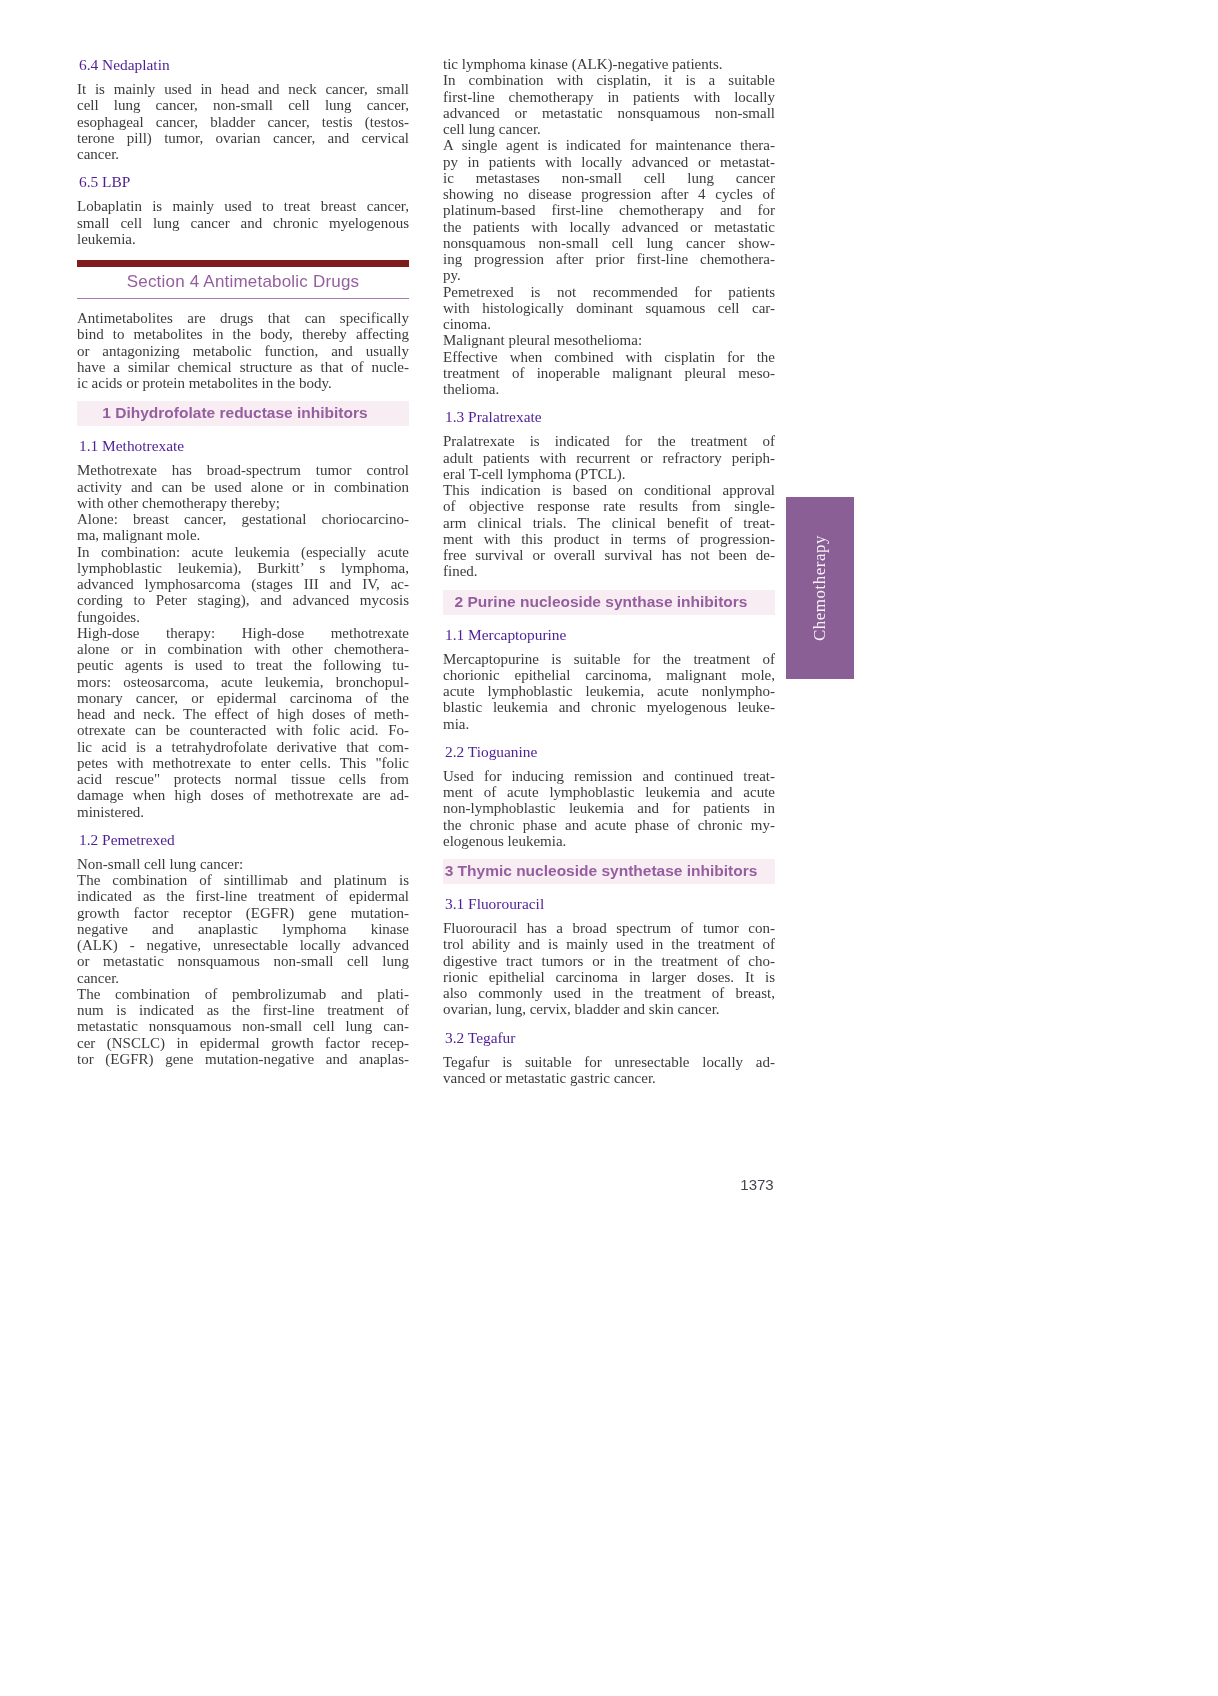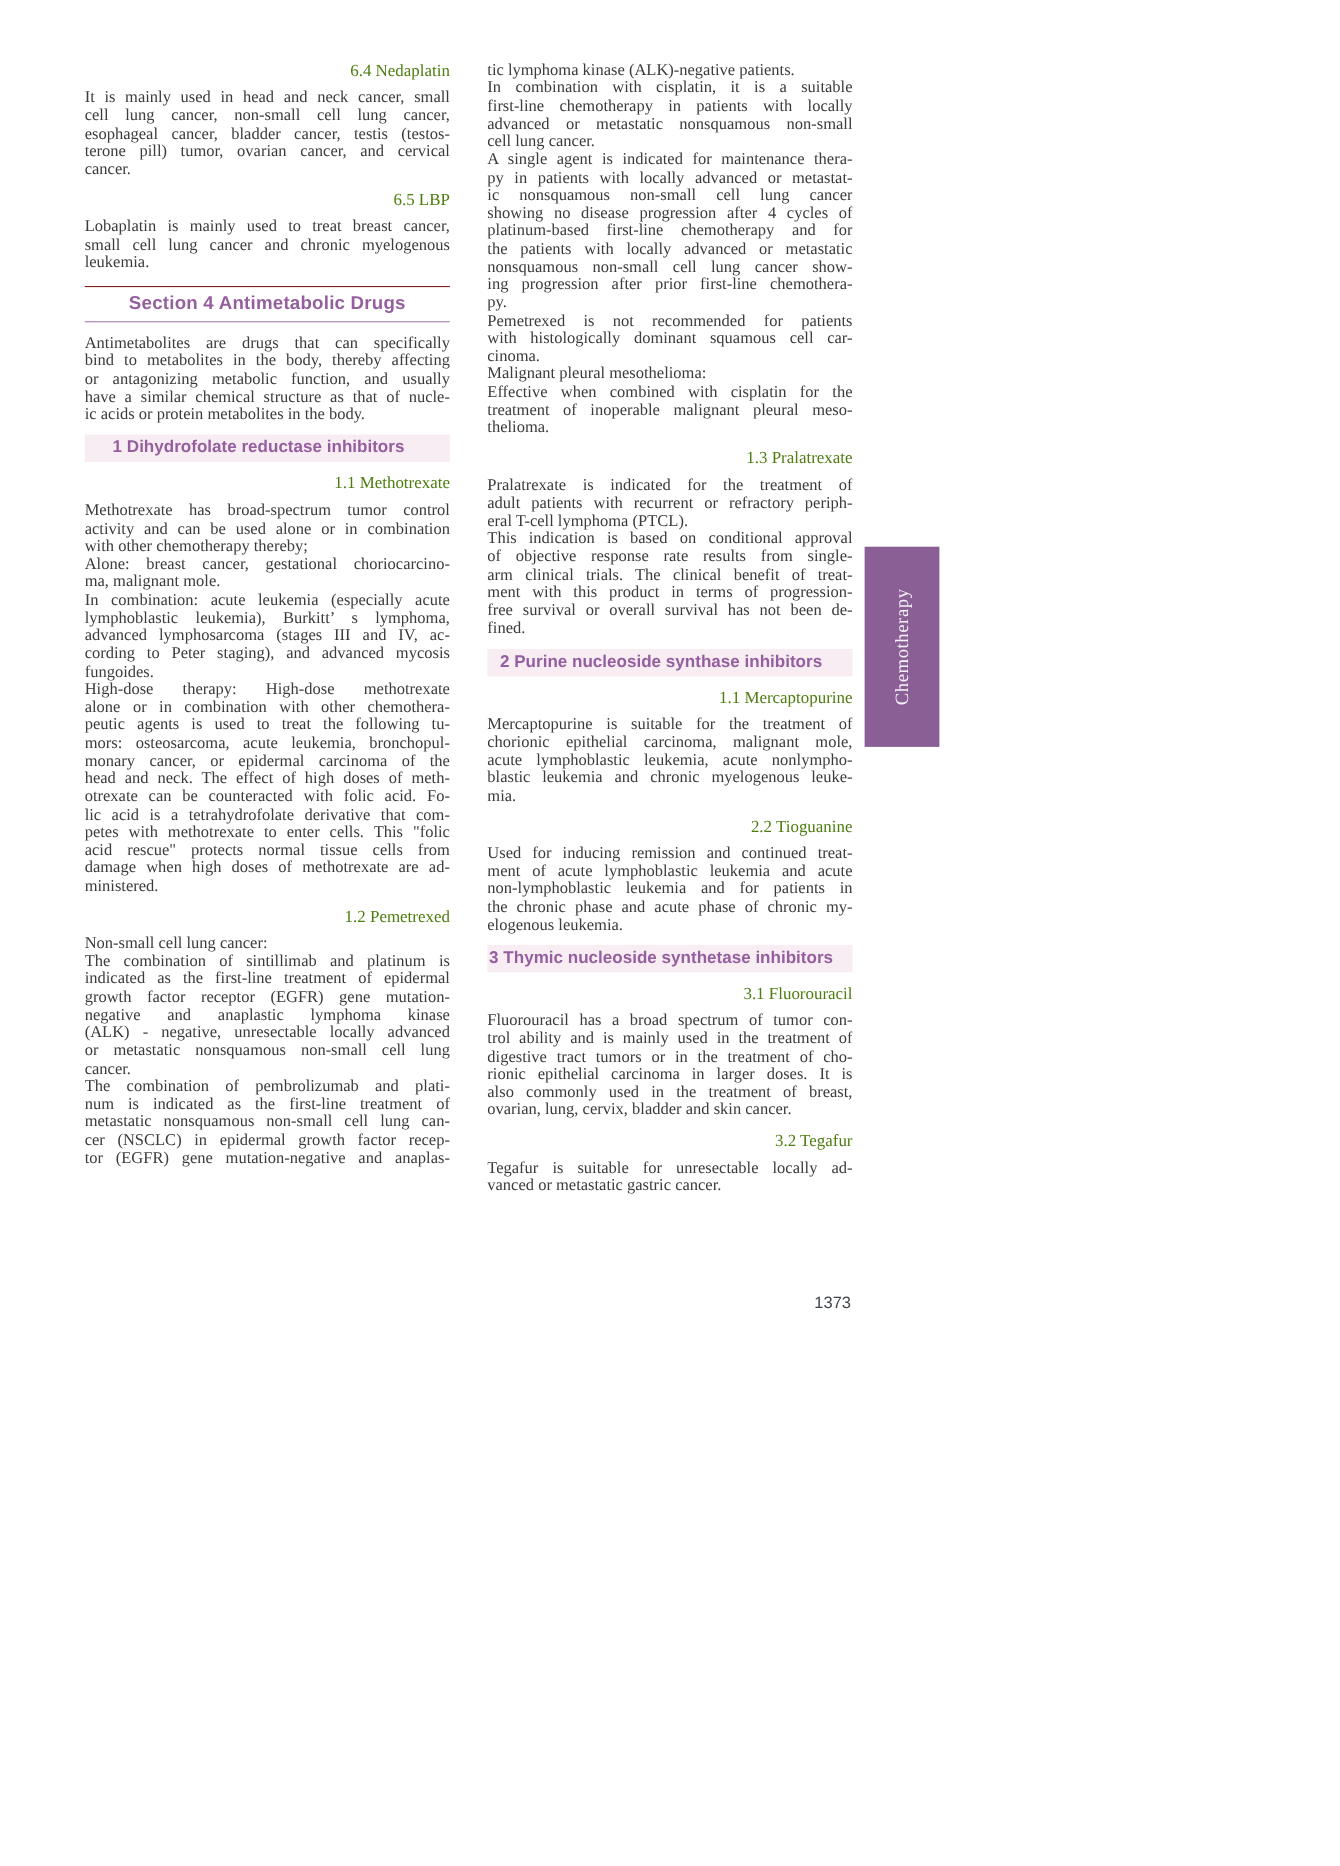--- a/index.html
+++ b/index.html
@@ -9,33 +9,33 @@
   }
   .content {
     position:absolute; left:77px; top:56px; width:698px;
     display:flex; gap:34px;
   }
   .col { width:332px; }
   .col > :first-child { margin-top:0; }
 
   .drug-h {
     font-family:"Liberation Serif", serif; font-size:15.4px; line-height:18px;
-    color:#4d7c0f; margin:11px 0 7px 12px; text-align:right;
+    color:#4c1d95; margin:11px 0 7px 2px; text-align:left;
   }
   .para { margin:0; }
   .line {
     font-size:15px; line-height:16.25px; height:16.25px;
     text-align:justify; text-align-last:justify; overflow:hidden;
   }
   .line.end { text-align-last:left; }
 
   .sec-title {
     margin:13px 0 11px 0; padding:5px 0 6px 0;
-    border-top:1px solid #7f1d1d; border-bottom:1px solid #a87bae;
-    font-family:"Liberation Sans", sans-serif; font-weight:bold;
+    border-top:7px solid #7f1d1d; border-bottom:1px solid #a87bae;
+    font-family:"Liberation Sans", sans-serif; font-weight:normal;
     font-size:17px; color:#955e9e; text-align:center; letter-spacing:.2px;
   }
   .band {
     margin:10px 0 9px 0; padding:3px 16px 4px 0;
     background:#f9edf4;
     font-family:"Liberation Sans", sans-serif; font-weight:bold;
     font-size:15.5px; color:#955e9e; text-align:center;
   }
 
   .side-tab {
@@ -142,21 +142,21 @@
         </div>
         <div class="para">
           <div class="line">In combination with cisplatin, it is a suitable</div>
           <div class="line">first-line chemotherapy in patients with locally</div>
           <div class="line">advanced or metastatic nonsquamous non-small</div>
           <div class="line end">cell lung cancer.</div>
         </div>
         <div class="para">
           <div class="line">A single agent is indicated for maintenance thera-</div>
           <div class="line">py in patients with locally advanced or metastat-</div>
-          <div class="line">ic nonsquamous non-small cell lung cancer</div>
+          <div class="line">ic metastases non-small cell lung cancer</div>
           <div class="line">showing no disease progression after 4 cycles of</div>
           <div class="line">platinum-based first-line chemotherapy and for</div>
           <div class="line">the patients with locally advanced or metastatic</div>
           <div class="line">nonsquamous non-small cell lung cancer show-</div>
           <div class="line">ing progression after prior first-line chemothera-</div>
           <div class="line end">py.</div>
         </div>
         <div class="para">
           <div class="line">Pemetrexed is not recommended for patients</div>
           <div class="line">with histologically dominant squamous cell car-</div>

